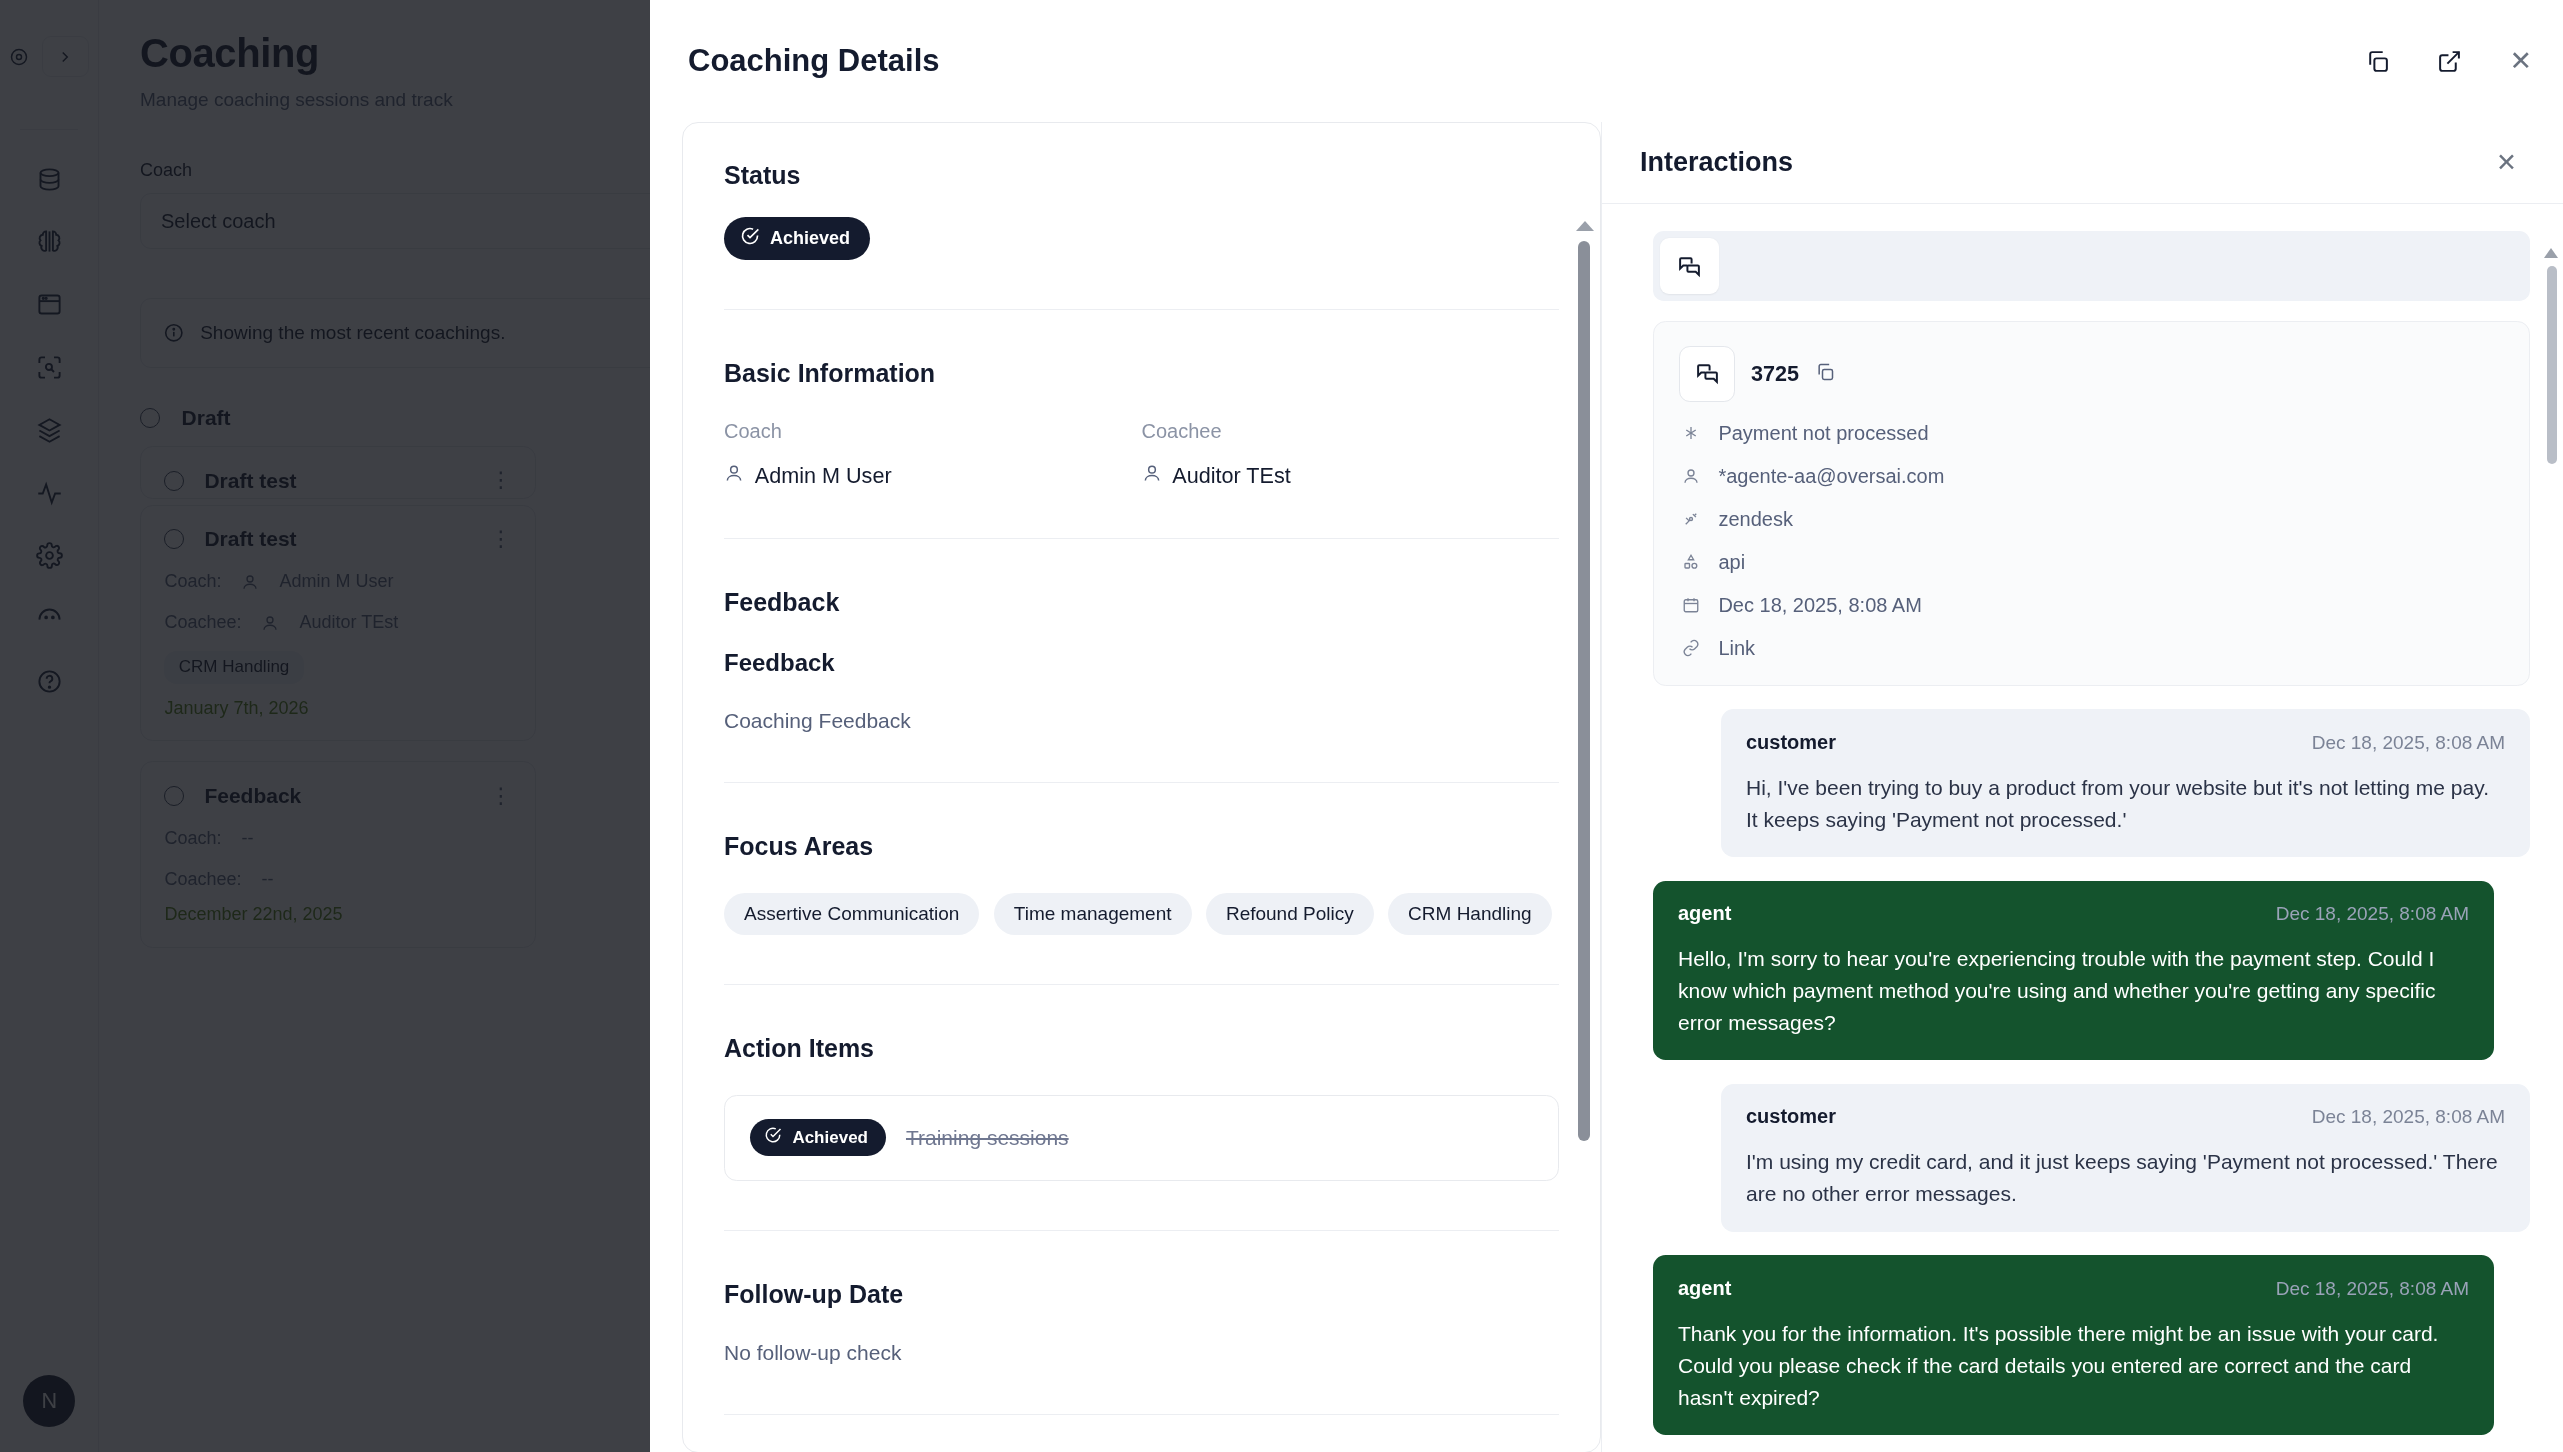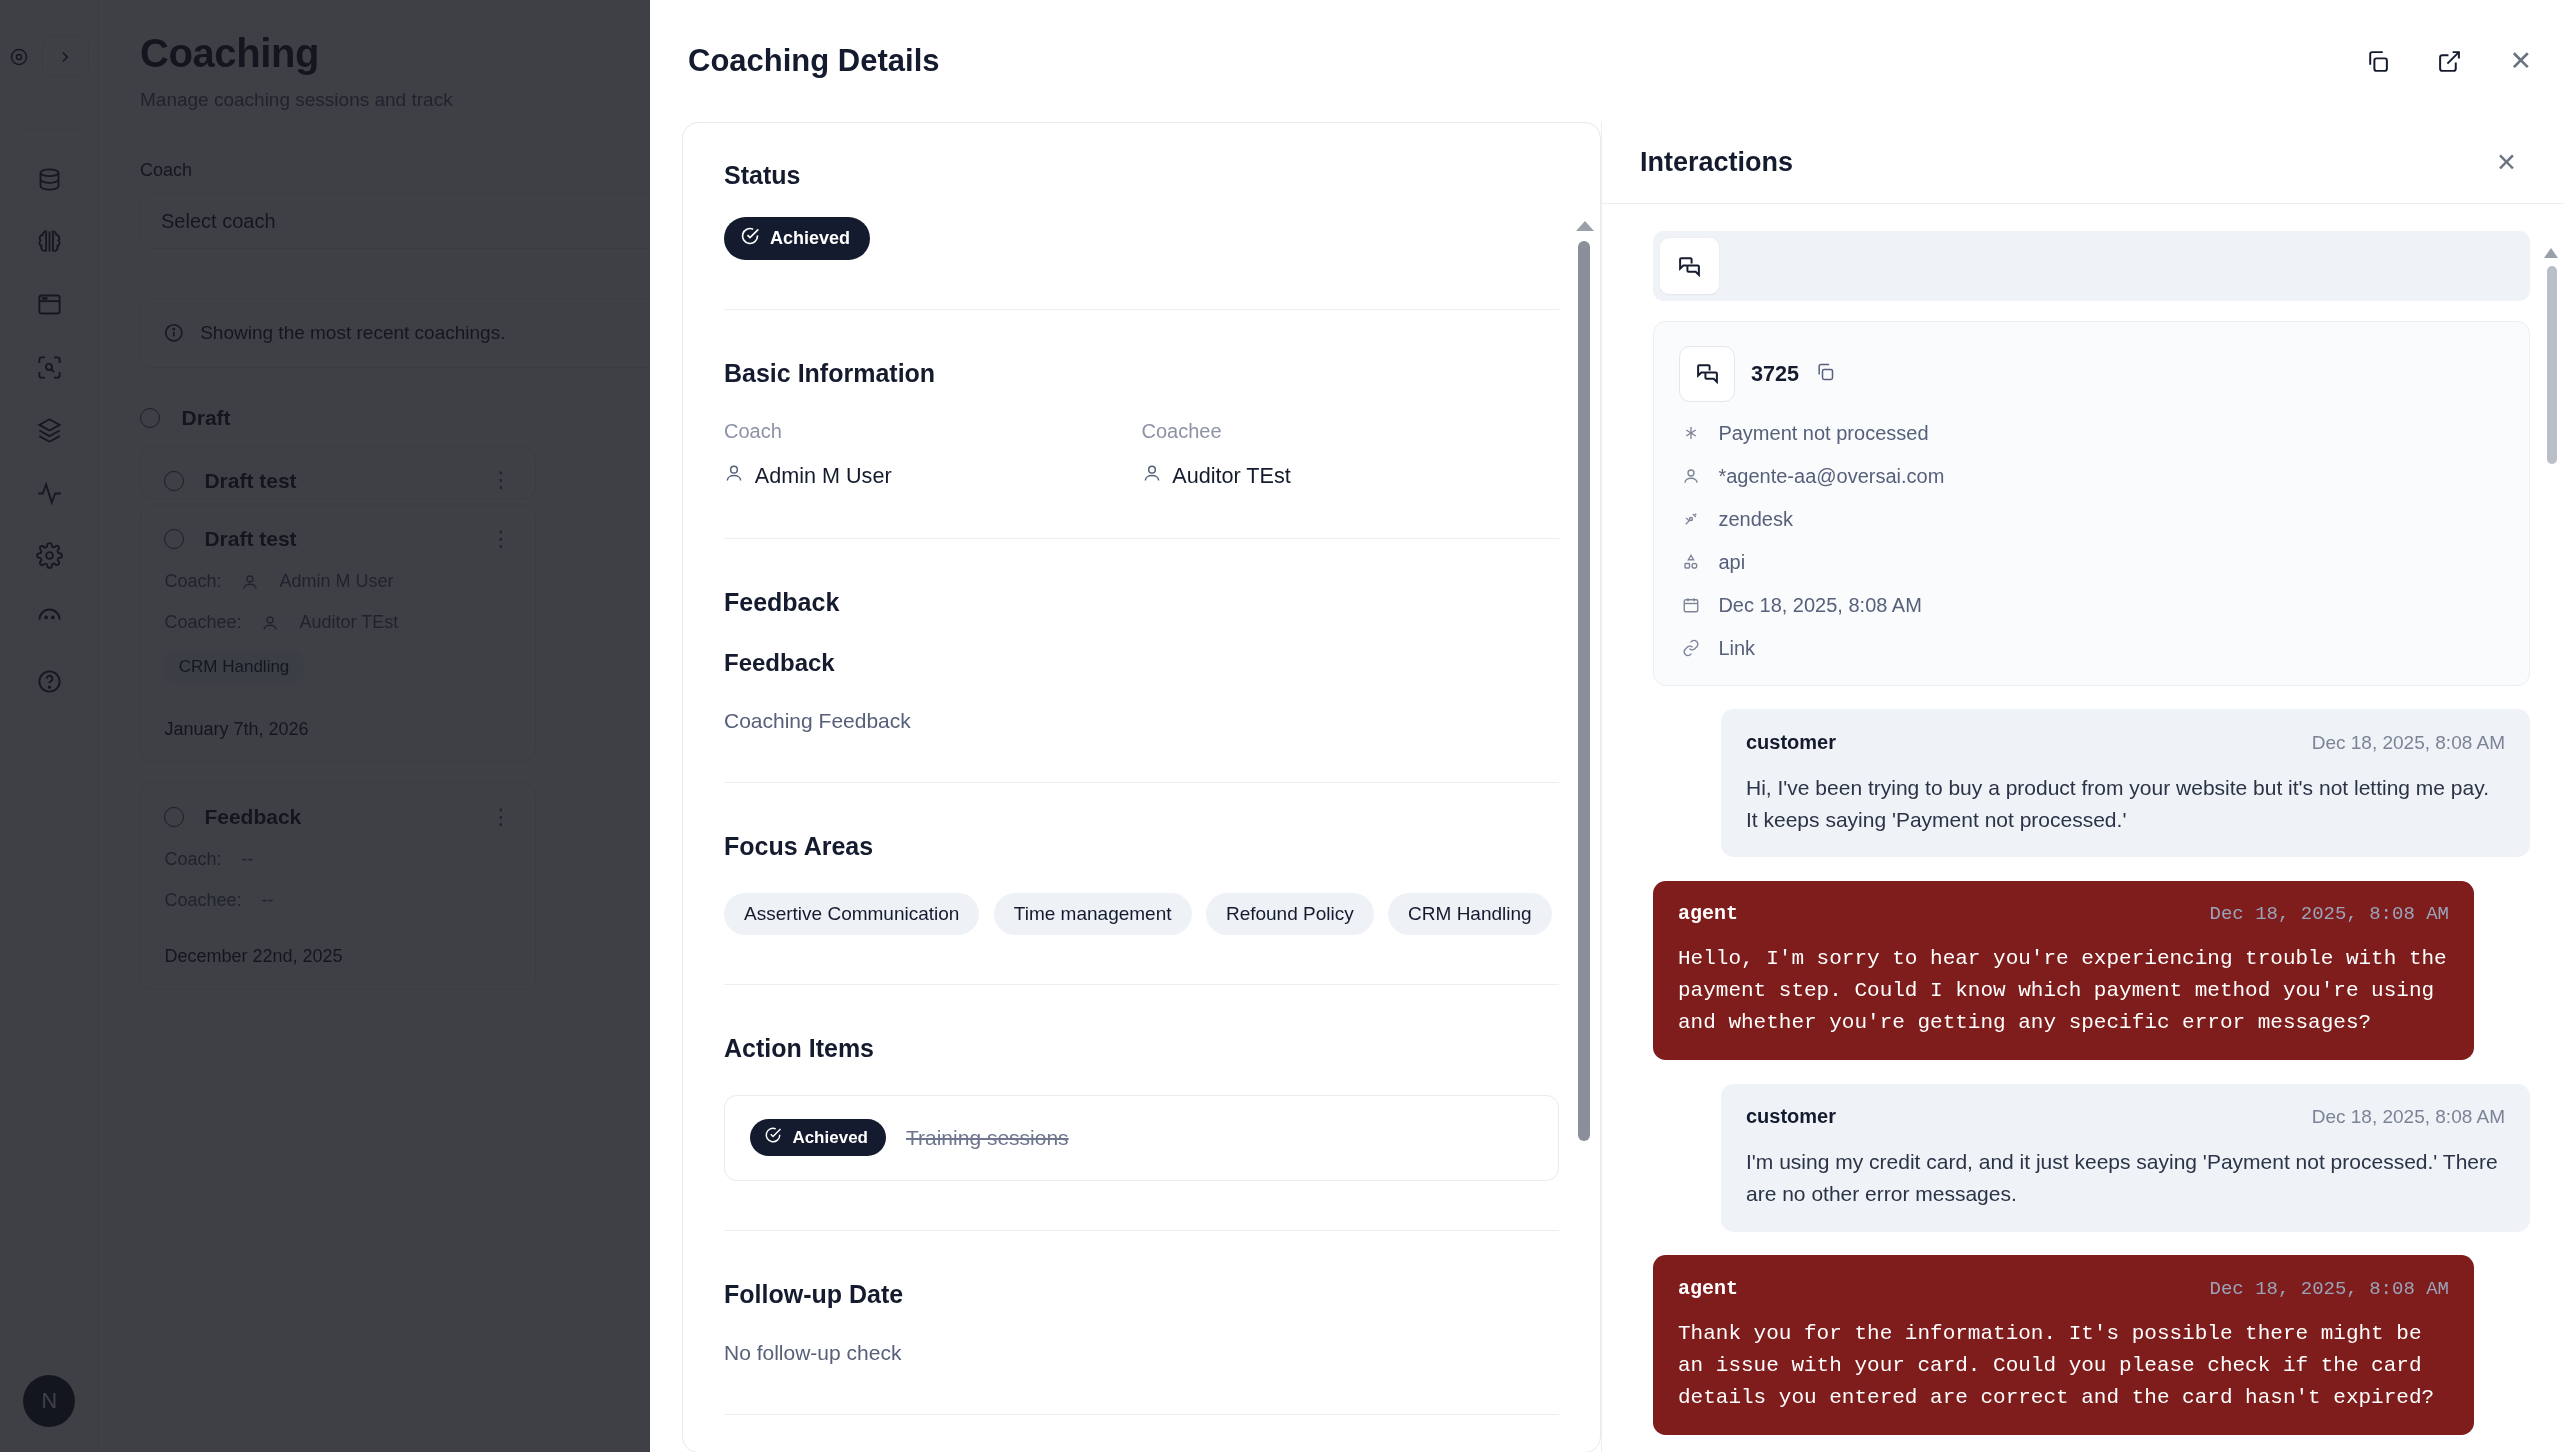--- a/index.html
+++ b/index.html
@@ -80,21 +80,21 @@
   }
   .bg-card-head { display: flex; align-items: center; gap: 20px; }
   .bg-card-title { font-size: 21px; font-weight: bold; color: #141b2e; }
   .dots { margin-left: auto; color: #56607a; font-size: 21.6px; line-height: 10.8px; }
   .bg-card-row { margin-top: 20px; font-size: 18px; color: #56607a; display: flex; align-items: center; gap: 20px; }
   .bg-chip {
     display: inline-block; margin-top: 18px;
     background: #eef1f6; color: #141b2e; border-radius: 12.6px;
     padding: 6.3px 14.4px; font-size: 17px;
   }
-  .bg-card-date { margin-top: 35px; font-size: 18px; color: #0f172a; }
+  .bg-card-date { margin-top: 14px; font-size: 18px; color: #4d7c0f; }
 
   
   #dim-overlay {
     position: absolute; inset: 0;
     background: rgba(20, 22, 28, 0.82);
   }
 
   
   #modal {
     position: absolute; left: 650px; top: 0;
@@ -210,21 +210,21 @@
   }
   .meta-id { font-size: 21.6px; font-weight: bold; color: #141b2e; }
   .meta-line {
     display: flex; align-items: center; gap: 16px;
     margin-top: 20px; font-size: 20px; color: #56607a;
   }
   .meta-ico { width: 23.4px; display: inline-flex; justify-content: center; color: #7b8396; flex: 0 0 23.4px; }
 
   .msg { margin-top: 23.4px; border-radius: 12.6px; padding: 21.6px 25px; }
   .msg.customer { background: #eff2f7; margin-left: 68px; }
-  .msg.agent { background: #7f1d1d; margin-right: 56px; font-family: Liberation Mono, monospace; }
+  .msg.agent { background: #14532d; margin-right: 36px; }
   .msg-top { display: flex; align-items: baseline; }
   .msg-role { font-size: 20px; font-weight: bold; }
   .msg-time { margin-left: auto; font-size: 19px; }
   .msg.customer .msg-role { color: #141b2e; }
   .msg.customer .msg-time { color: #7b8396; }
   .msg.customer .msg-text { color: #2b3347; }
   .msg.agent .msg-role { color: #ffffff; }
   .msg.agent .msg-time { color: #9aa3b8; }
   .msg.agent .msg-text { color: #ffffff; }
   .msg-text { margin-top: 18px; font-size: 21px; line-height: 1.52; }

